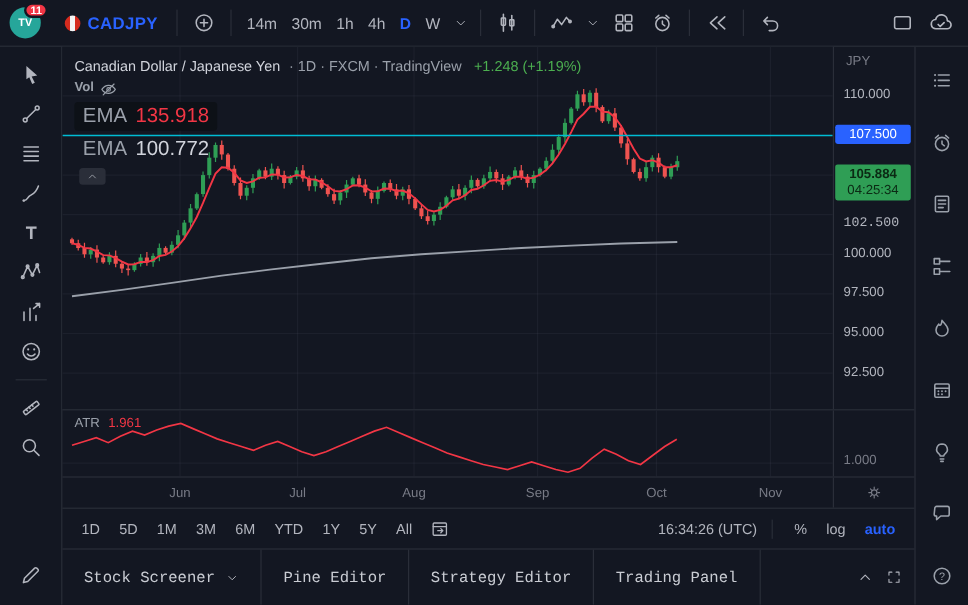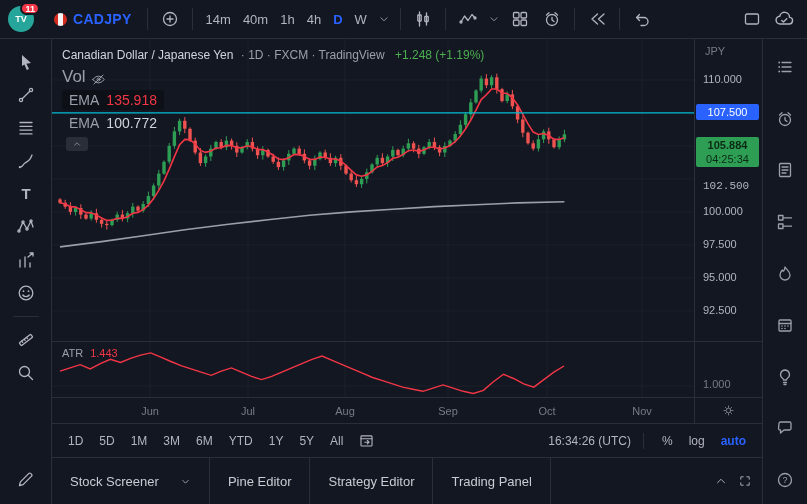--- a/index.html
+++ b/index.html
@@ -53,22 +53,22 @@
   .axis-label { position:absolute; left:8px; color:#b2b5be; font-size:11px; }
   .badge { position:absolute; left:1px; right:3px; border-radius:2px; text-align:center; }
   .badge.blue { background:#2962ff; color:#fff; height:16px; line-height:16px; font-size:11px; }
   .badge.green { background:#2f9e55; color:#0b2a14; font-size:11px; line-height:14px; padding:1px 0; font-weight:700;margin-top:15px; }
   .badge.green .countdown { display:block; font-weight:400; }
 
   .legend { position:absolute; top:9px; left:10px; z-index:4; }
   .legend-title { font-size:12px; color:#d1d4dc; }
   .legend-title .muted { color:#9aa0aa; margin-left:4px; }
   .legend-title .change { color:#4caf50; margin-left:7px; }
-  .legend-row { margin-top:5px; display:flex; align-items:flex-end; gap:5px; color:#9aa0aa; font-size:17px; }
-  .ema-row { margin-top:3px; display:inline-flex; align-items:center; gap:7px; font-size:14px; color:#9aa0aa;
+  .legend-row { margin-top:5px; display:flex; align-items:flex-start; gap:5px; color:#9aa0aa; font-size:11px;font-weight:bold; }
+  .ema-row { margin-top:3px; display:inline-flex; align-items:center; gap:7px; font-size:17px; color:#9aa0aa;
              padding:2px 7px; border-radius:3px; }
   .ema-row.boxed { background:#0d1117; }
   .ema-val.red { color:#f23645; }
   .ema-val.white { color:#d1d4dc; }
   .collapse-btn { margin-top:4px; margin-left:4px; width:22px; height:14px; background:#2a2e39; border-radius:3px;
              display:flex; align-items:center; justify-content:center; color:#b2b5be; cursor:pointer; }
 
   
   .atr-pane { height:56px; border-top:1px solid #2a2e39; position:relative; display:flex; }
   #atrChart { display:block; }
@@ -88,22 +88,22 @@
   .ranges { display:flex; align-items:center; gap:4px; }
   .range-btn { padding:3px 6px; color:#b2b5be; font-size:12px; border-radius:4px; cursor:pointer; }
   .clock { color:#b2b5be; font-size:12px; cursor:pointer; }
   .vline { width:1px; height:16px; background:#2a2e39; margin:0 8px; }
   .axis-toggle { padding:3px 6px; color:#b2b5be; font-size:12px; border-radius:4px; cursor:pointer; }
   .axis-toggle.auto { color:#2962ff; font-weight:700; }
 
   
   .tabs-bar { height:47px; border-top:1px solid #2a2e39; display:flex; align-items:stretch; }
   .tabs-left { display:flex; }
-  .tab { border-right:1px solid #2a2e39; padding:0 18px; display:flex; align-items:center; gap:21px; color:#c9ccd3;
-         font-size:13px; cursor:pointer; }
+  .tab { border-right:1px solid #2a2e39; padding:0 18px; display:flex; align-items:center; gap:9px; color:#c9ccd3;
+         font-size:13px; cursor:pointer;font-family:Liberation Mono, monospace; }
   .tabs-right { margin-left:auto; display:flex; align-items:center; gap:6px; padding-right:8px; color:#b2b5be; }
 </style>
 </head>
 <body>
 
 <div class="app">
 
   <header class="topbar">
     <div class="logo-wrap">
       <div class="logo">
@@ -118,21 +118,21 @@
     <div class="hsep"></div>
     <div class="icon-btn">
       <svg class="icon" width="20" height="20" viewBox="0 0 20 20">
           <circle cx="10" cy="10" r="6.5"></circle>
           <path d="M10 7v6M7 10h6"></path>
         </svg>
     </div>
     <div class="hsep"></div>
     <div class="tf-group" id="tfGroup">
         <div class="tf-btn">14m</div>
-        <div class="tf-btn">40m</div>
+        <div class="tf-btn">30m</div>
         <div class="tf-btn">1h</div>
         <div class="tf-btn">4h</div>
         <div class="tf-btn active">D</div>
         <div class="tf-btn">W</div>
       </div>
     <div class="icon-btn sm">
       <svg class="icon" width="12" height="12" viewBox="0 0 20 20">
           <path d="M5 8l5 5 5-5"></path>
         </svg>
     </div>
@@ -552,21 +552,21 @@
             <line x1="396" x2="396" y1="0" y2="55" stroke="rgba(134,142,162,0.08)"></line>
             <line x1="495" x2="495" y1="0" y2="55" stroke="rgba(134,142,162,0.08)"></line>
             <line x1="590" x2="590" y1="0" y2="55" stroke="rgba(134,142,162,0.08)"></line>
             <polyline points="8.0,29.1 18.1,25.9 28.2,22.7 38.2,26.9 48.3,21.6 58.4,17.3 68.5,20.5 78.6,16.3 88.6,13.1 98.7,10.9 108.8,15.2 118.9,19.5 129.0,23.7 139.0,26.9 149.1,30.1 159.2,33.3 169.3,29.1 179.4,25.9 189.4,30.1 199.5,34.4 209.6,37.6 219.7,34.4 229.8,30.1 239.8,25.9 249.9,21.6 260.0,17.3 270.1,14.1 280.2,18.4 290.2,22.7 300.3,26.9 310.4,31.2 320.5,35.5 330.6,38.7 340.6,41.9 350.7,45.1 360.8,47.2 370.9,49.3 381.0,46.1 391.0,42.9 401.1,46.1 411.2,49.3 421.3,51.5 431.4,48.3 441.4,39.7 451.5,32.3 461.6,36.5 471.7,41.9 481.8,45.1 491.8,37.6 501.9,30.1 512.0,24.0" fill="none" stroke="#f23645" stroke-width="1.4"></polyline>
           </svg>
         <div class="axis-col atr-axis">
           <div class="axis-label">1.000</div>
         </div>
         <div class="atr-legend">
           <span>ATR</span>
-          <span class="red-val">1.443</span>
+          <span class="red-val">1.961</span>
         </div>
       </div>
 
       <div class="time-axis">
         <div class="months" id="months">
             <span class="month-label" style="left: 98px;">Jun</span>
             <span class="month-label" style="left: 196px;">Jul</span>
             <span class="month-label" style="left: 293px;">Aug</span>
             <span class="month-label" style="left: 396px;">Sep</span>
             <span class="month-label" style="left: 495px;">Oct</span>

